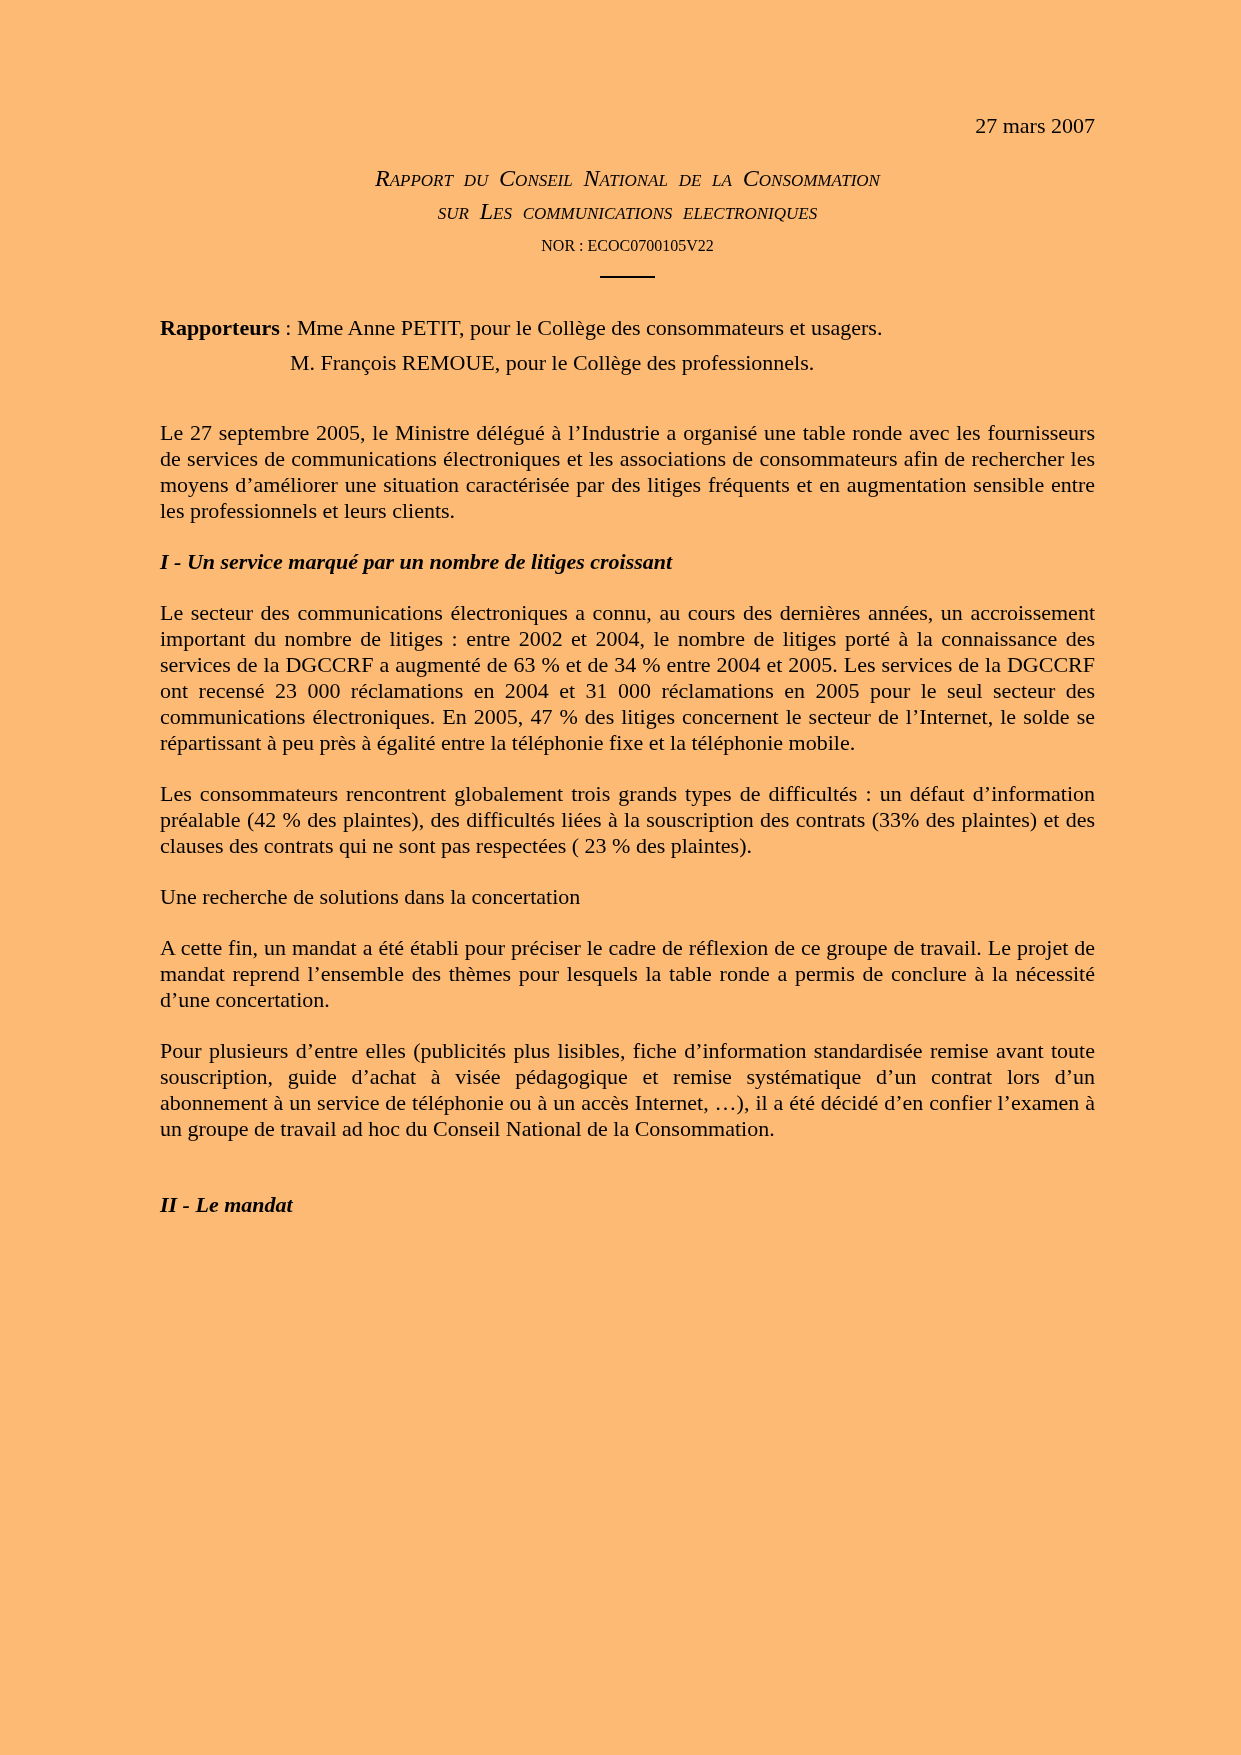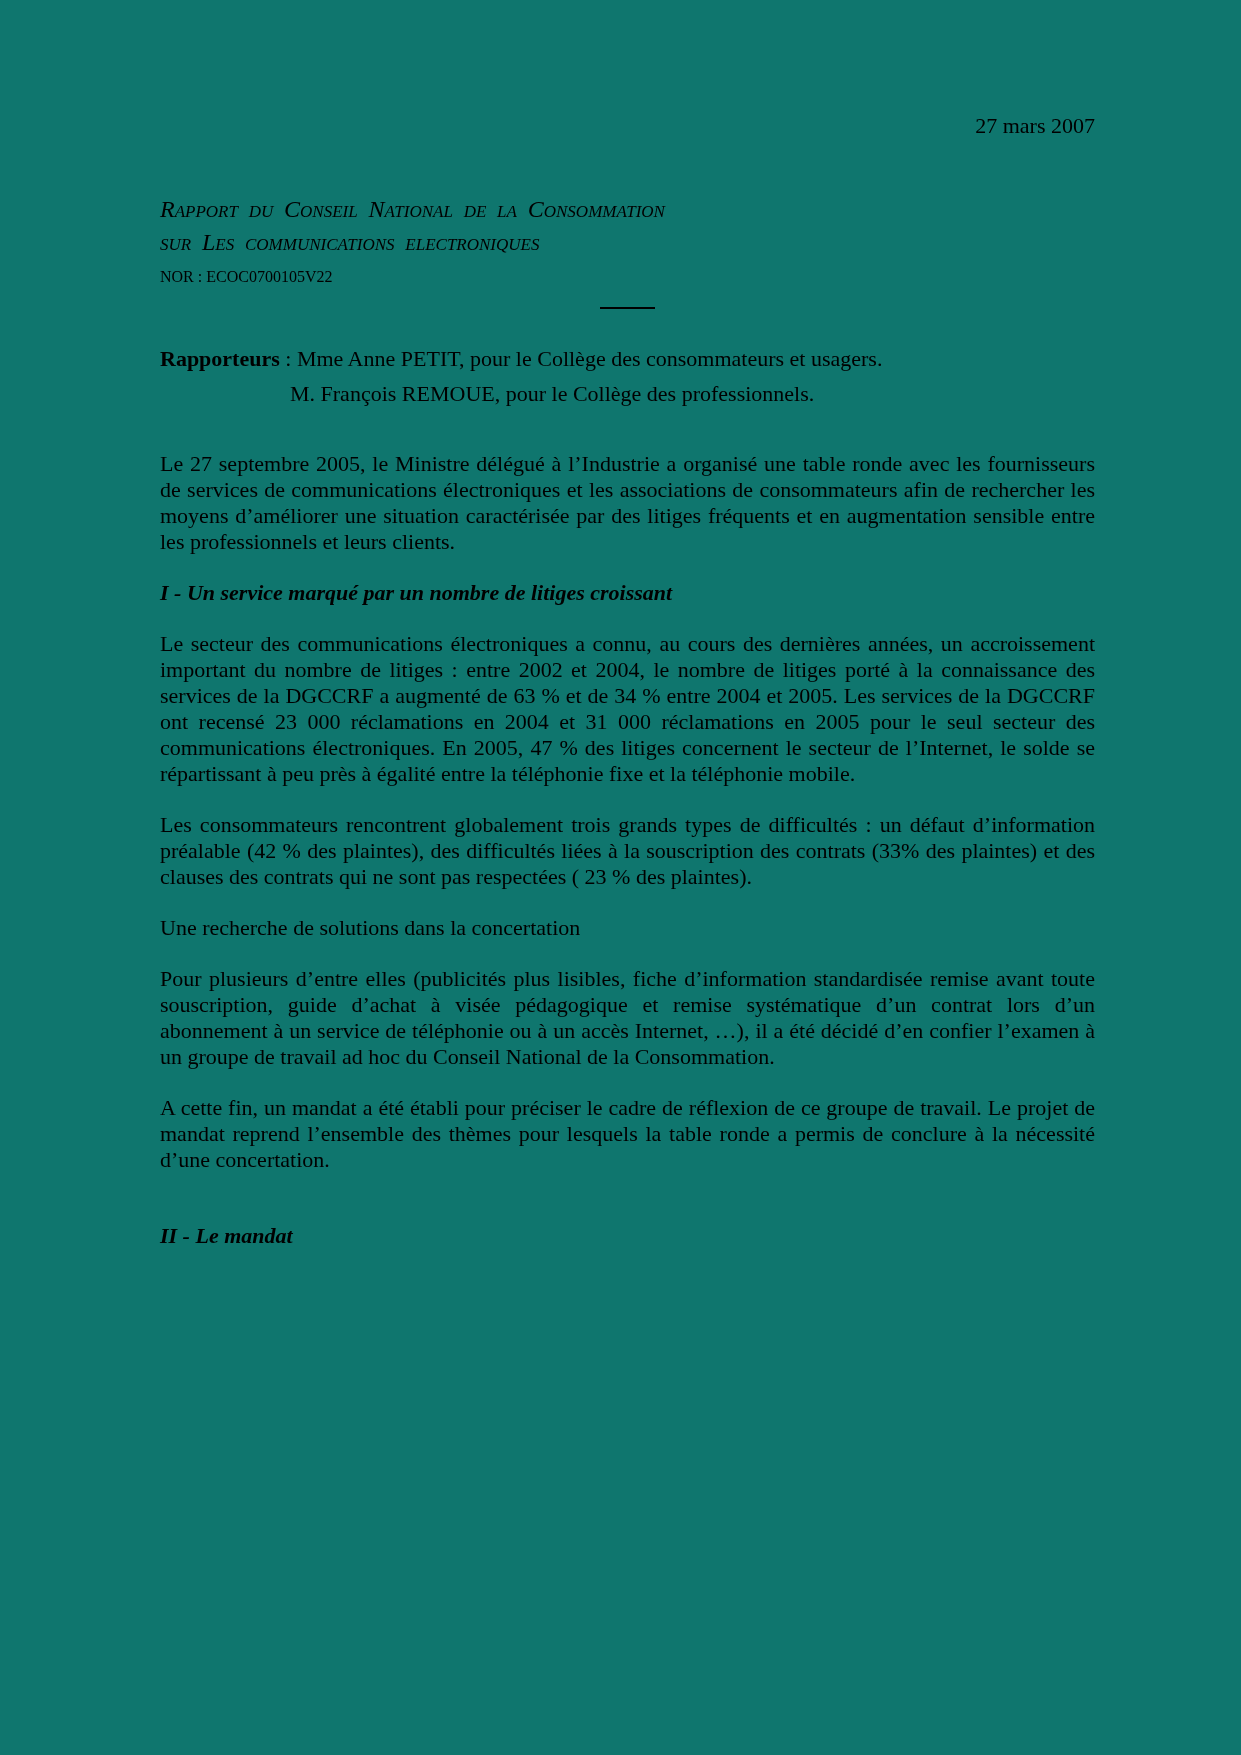--- a/index.html
+++ b/index.html
@@ -5,35 +5,35 @@
   html, body {
     margin: 0;
     padding: 0;
     background: #ffffff;
   }
   .page {
     position: relative;
     width: 1241px;
     min-height: 1755px;
     margin: 0 auto;
-    background: #0f766e;
+    background: #fdba74;
     color: #000000;
     box-sizing: border-box;
     padding: 112px 146px 40px 160px;
     font-family: "Liberation Serif", "DejaVu Serif", serif;
     font-size: 22px;
     line-height: 26px;
   }
   .date-line {
     text-align: right;
     line-height: 28px;
   }
   .title-block {
-    margin-top: 53px;
-    text-align: left;
+    margin-top: 22px;
+    text-align: center;
     line-height: 33px;
   }
   .title-caps {
     font-style: italic;
     font-variant: small-caps;
     font-size: 24px;
     word-spacing: 0.2em;
   }
   .nor-line {
     margin-top: 1px;
@@ -102,21 +102,21 @@
 
     <p class="heading">I - Un service marqué par un nombre de litiges croissant</p>
 
     <p class="para">Le secteur des communications électroniques a connu, au cours des dernières années, un accroissement important du nombre de litiges : entre 2002 et 2004, le nombre de litiges porté à la connaissance des services de la DGCCRF a augmenté de 63 % et de 34 % entre 2004 et 2005. Les services de la DGCCRF ont recensé 23 000 réclamations en 2004 et 31 000 réclamations en 2005 pour le seul secteur des communications électroniques. En 2005, 47 % des litiges concernent le secteur de l’Internet, le solde se répartissant à peu près à égalité entre la téléphonie fixe et la téléphonie mobile.</p>
 
     <p class="para">Les consommateurs rencontrent globalement trois grands types de difficultés : un défaut d’information préalable (42 % des plaintes), des difficultés liées à la souscription des contrats (33% des plaintes) et des clauses des contrats qui ne sont pas respectées ( 23 % des plaintes).</p>
 
     <p class="subheading">Une recherche de solutions dans la concertation</p>
 
 
+    <p class="para">A cette fin, un mandat a été établi pour préciser le cadre de réflexion de ce groupe de travail. Le projet de mandat reprend l’ensemble des thèmes pour lesquels la table ronde a permis de conclure à la nécessité d’une concertation.</p>
+
     <p class="para">Pour plusieurs d’entre elles (publicités plus lisibles, fiche d’information standardisée remise avant toute souscription, guide d’achat à visée pédagogique et remise systématique d’un contrat lors d’un abonnement à un service de téléphonie ou à un accès Internet, …), il a été décidé d’en confier l’examen à un groupe de travail ad hoc du Conseil National de la Consommation.</p>
-
-    <p class="para">A cette fin, un mandat a été établi pour préciser le cadre de réflexion de ce groupe de travail. Le projet de mandat reprend l’ensemble des thèmes pour lesquels la table ronde a permis de conclure à la nécessité d’une concertation.</p>
 
     <p class="heading heading-spaced">II - Le mandat</p>
 
 
   </div>
 </div>
 
 </body></html>

